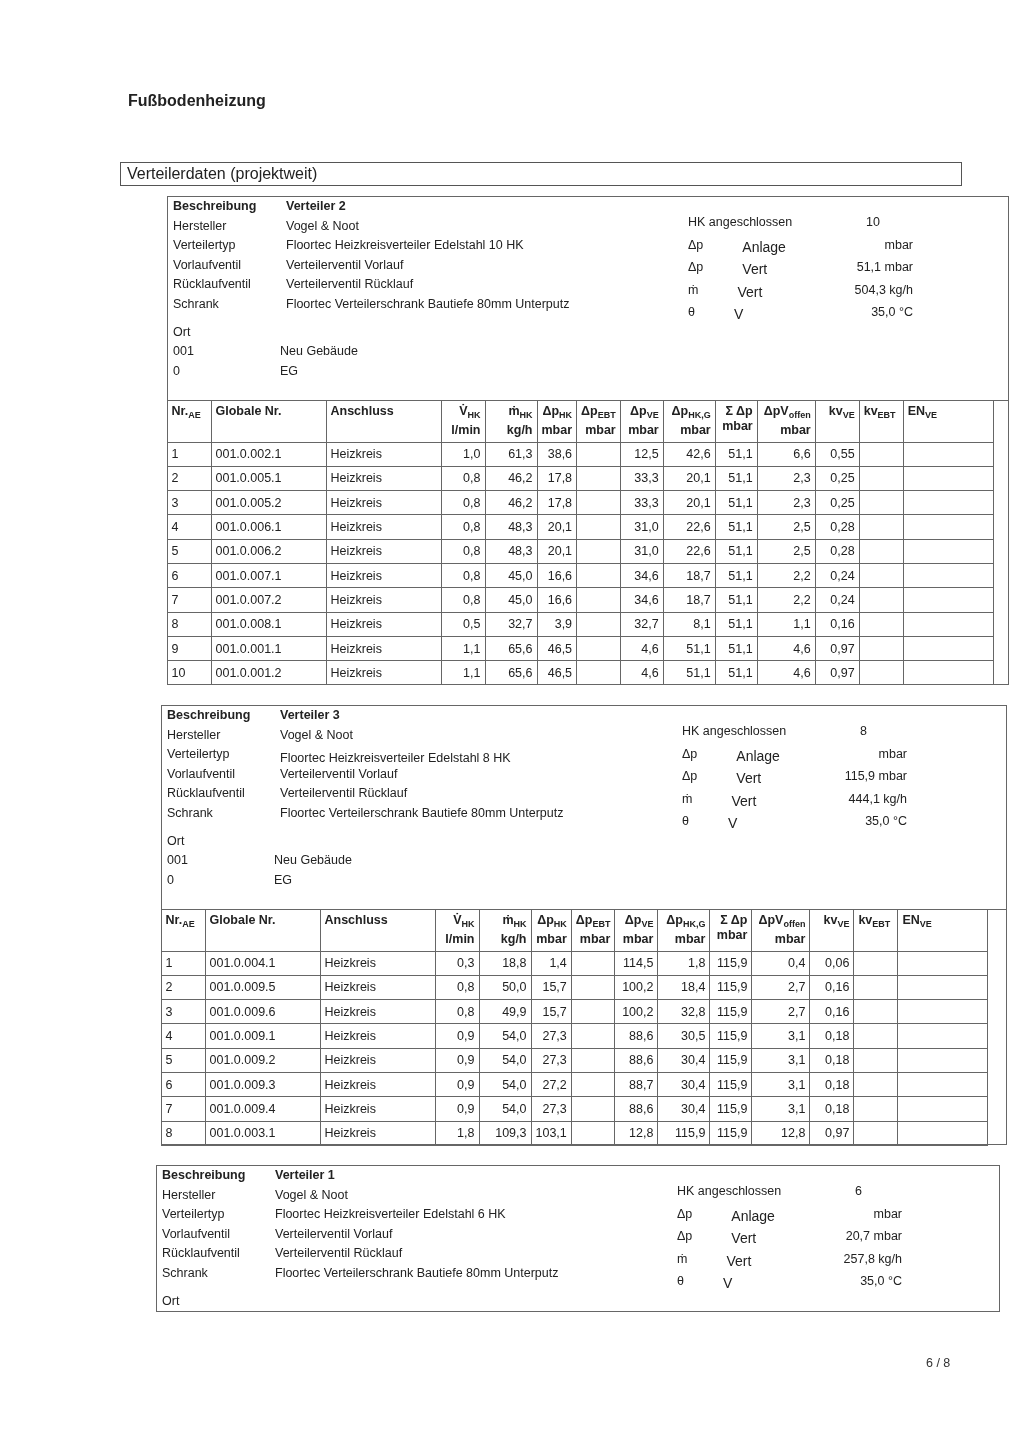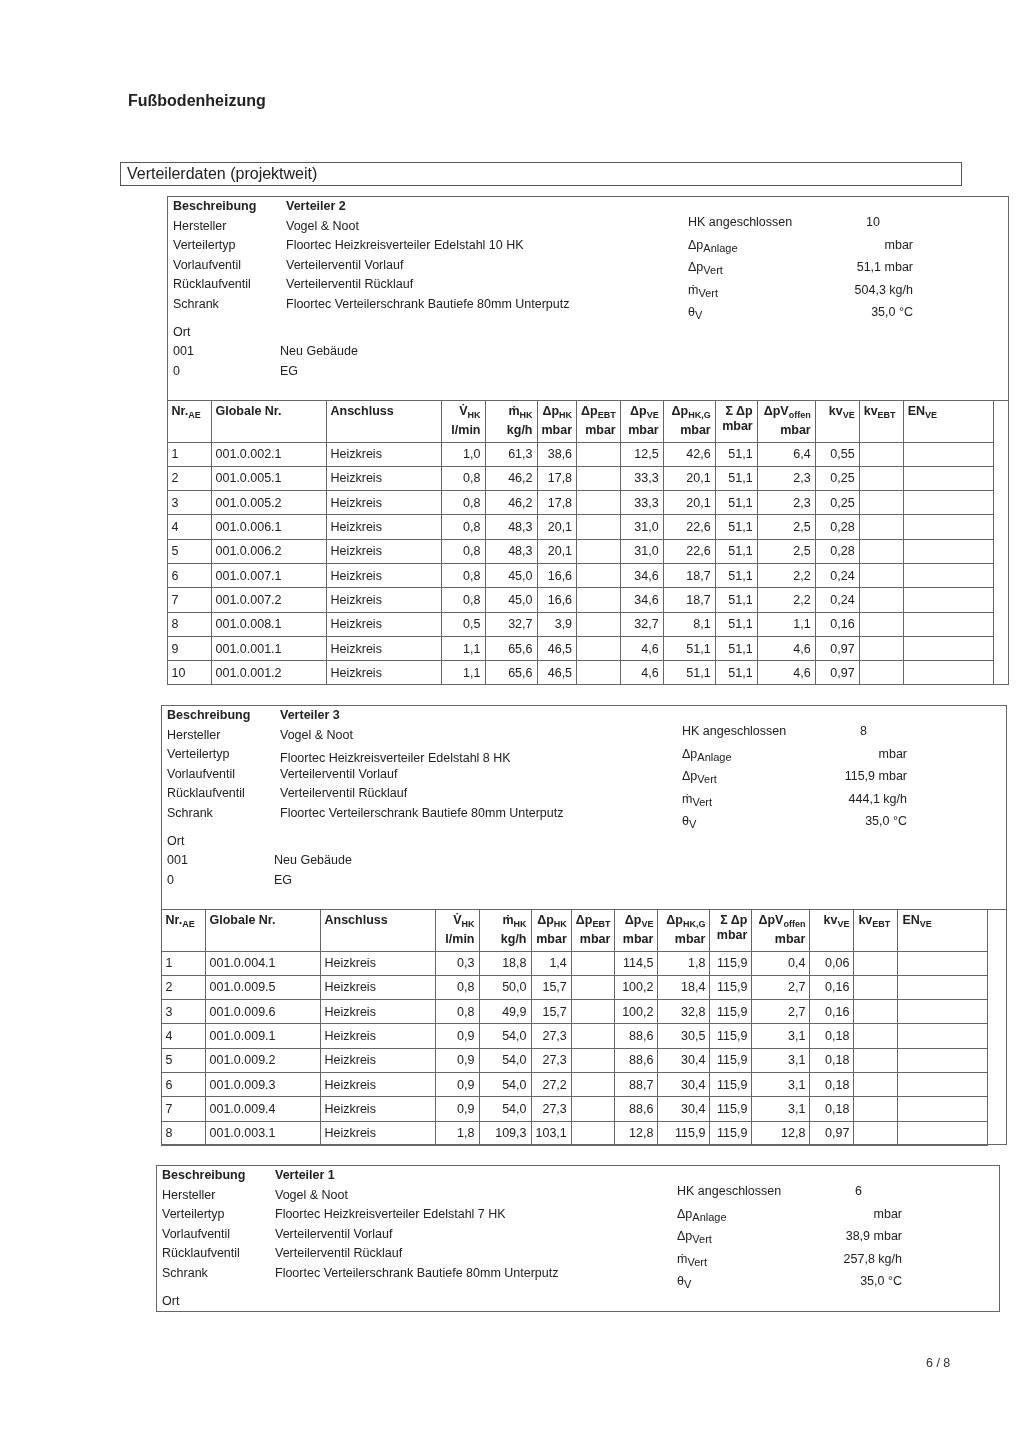--- a/index.html
+++ b/index.html
@@ -21,21 +21,21 @@
     position: absolute; box-sizing: border-box;
     border: 1.5px solid #666;
     margin-left: 47px;
   }
   .info {
     position: relative; box-sizing: border-box;
     border-bottom: 1.5px solid #666;
   }
   .kv { position: absolute; white-space: nowrap; font-size: 12.5px; }
   .kv.bold { font-weight: bold; }
-  .sub { font-size: 11px; vertical-align: -3px; }
+  .sub { font-size: 14px; vertical-align: -3px; padding-left: 39px; }
   .rval { position: absolute; white-space: nowrap; text-align: right; }
 
   table.dt {
     border-collapse: collapse; table-layout: fixed;
     font-size: 12.5px; position: absolute; left: -1.5px;
   }
   table.dt th, table.dt td {
     border: 1.2px solid #666; padding: 0 4px; overflow: hidden; white-space: nowrap;
   }
   table.dt th {
@@ -126,21 +126,21 @@
             <td>1</td>
             <td>001.0.002.1</td>
             <td>Heizkreis</td>
             <td class="num">1,0</td>
             <td class="num">61,3</td>
             <td class="num">38,6</td>
             <td class="num"></td>
             <td class="num">12,5</td>
             <td class="num">42,6</td>
             <td class="num">51,1</td>
-            <td class="num">6,4</td>
+            <td class="num">6,6</td>
             <td class="num">0,55</td>
             <td></td>
             <td></td>
           </tr>
           <tr>
             <td>2</td>
             <td>001.0.005.1</td>
             <td>Heizkreis</td>
             <td class="num">0,8</td>
             <td class="num">46,2</td>
@@ -482,34 +482,34 @@
         </tbody>
       </table>
     </div>
     <div class="block" style="left: 109px; top: 1165px; width: 844px; height: 147px;">
       <div class="info" style="height: 147px; border-bottom: none;">
         <span class="kv bold" style="left: 5px; top: 2px;">Beschreibung</span>
         <span class="kv bold" style="left: 118px; top: 2px;">Verteiler 1</span>
         <span class="kv" style="left: 5px; top: 21.6px;">Hersteller</span>
         <span class="kv" style="left: 118px; top: 21.6px;">Vogel &amp; Noot</span>
         <span class="kv" style="left: 5px; top: 41.2px;">Verteilertyp</span>
-        <span class="kv" style="left: 118px; top: 41.2px;">Floortec Heizkreisverteiler Edelstahl  7 HK</span>
+        <span class="kv" style="left: 118px; top: 41.2px;">Floortec Heizkreisverteiler Edelstahl  6 HK</span>
         <span class="kv" style="left: 5px; top: 60.8px;">Vorlaufventil</span>
         <span class="kv" style="left: 118px; top: 60.8px;">Verteilerventil Vorlauf</span>
         <span class="kv" style="left: 5px; top: 80.4px;">Rücklaufventil</span>
         <span class="kv" style="left: 118px; top: 80.4px;">Verteilerventil Rücklauf</span>
         <span class="kv" style="left: 5px; top: 100px;">Schrank</span>
         <span class="kv" style="left: 118px; top: 100px;">Floortec Verteilerschrank Bautiefe 80mm Unterputz</span>
         <span class="kv" style="left: 5px; top: 127.6px;">Ort</span>
         <span class="kv" style="left: 520px; top: 18px;">HK angeschlossen</span>
         <span class="kv" style="left: 698px; top: 18px;">6</span>
         <span class="kv" style="left: 520px; top: 40.5px;"><span>Δp</span><span class="sub">Anlage</span></span>
         <span class="rval" style="right: 97px; top: 40.5px;">mbar</span>
         <span class="kv" style="left: 520px; top: 63px;"><span>Δp</span><span class="sub">Vert</span></span>
-        <span class="rval" style="right: 97px; top: 63px;">38,9 mbar</span>
+        <span class="rval" style="right: 97px; top: 63px;">20,7 mbar</span>
         <span class="kv" style="left: 520px; top: 85.5px;"><span>ṁ</span><span class="sub">Vert</span></span>
         <span class="rval" style="right: 97px; top: 85.5px;">257,8 kg/h</span>
         <span class="kv" style="left: 520px; top: 108px;"><span>θ</span><span class="sub">V</span></span>
         <span class="rval" style="right: 97px; top: 108px;">35,0 °C</span>
       </div>
     </div>
   </div>
 
 <div class="page-number">6 / 8</div>
 

